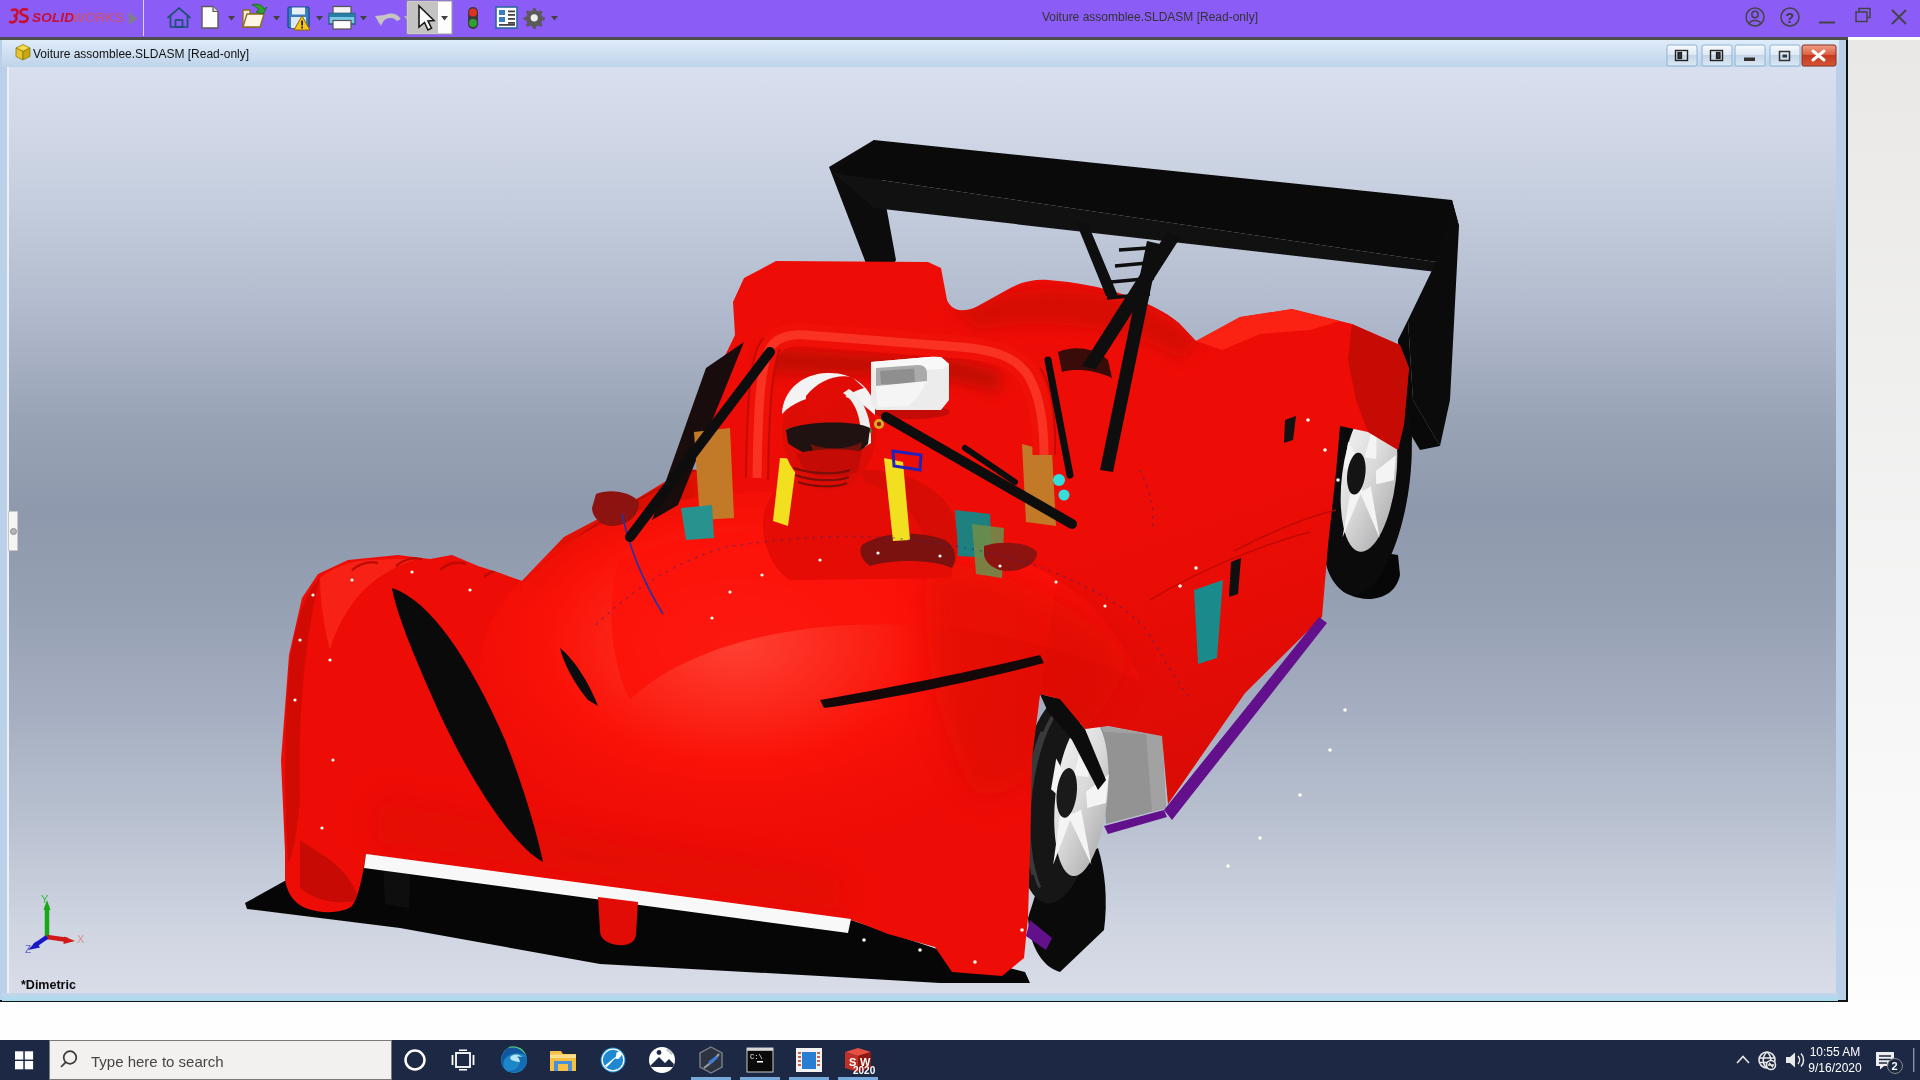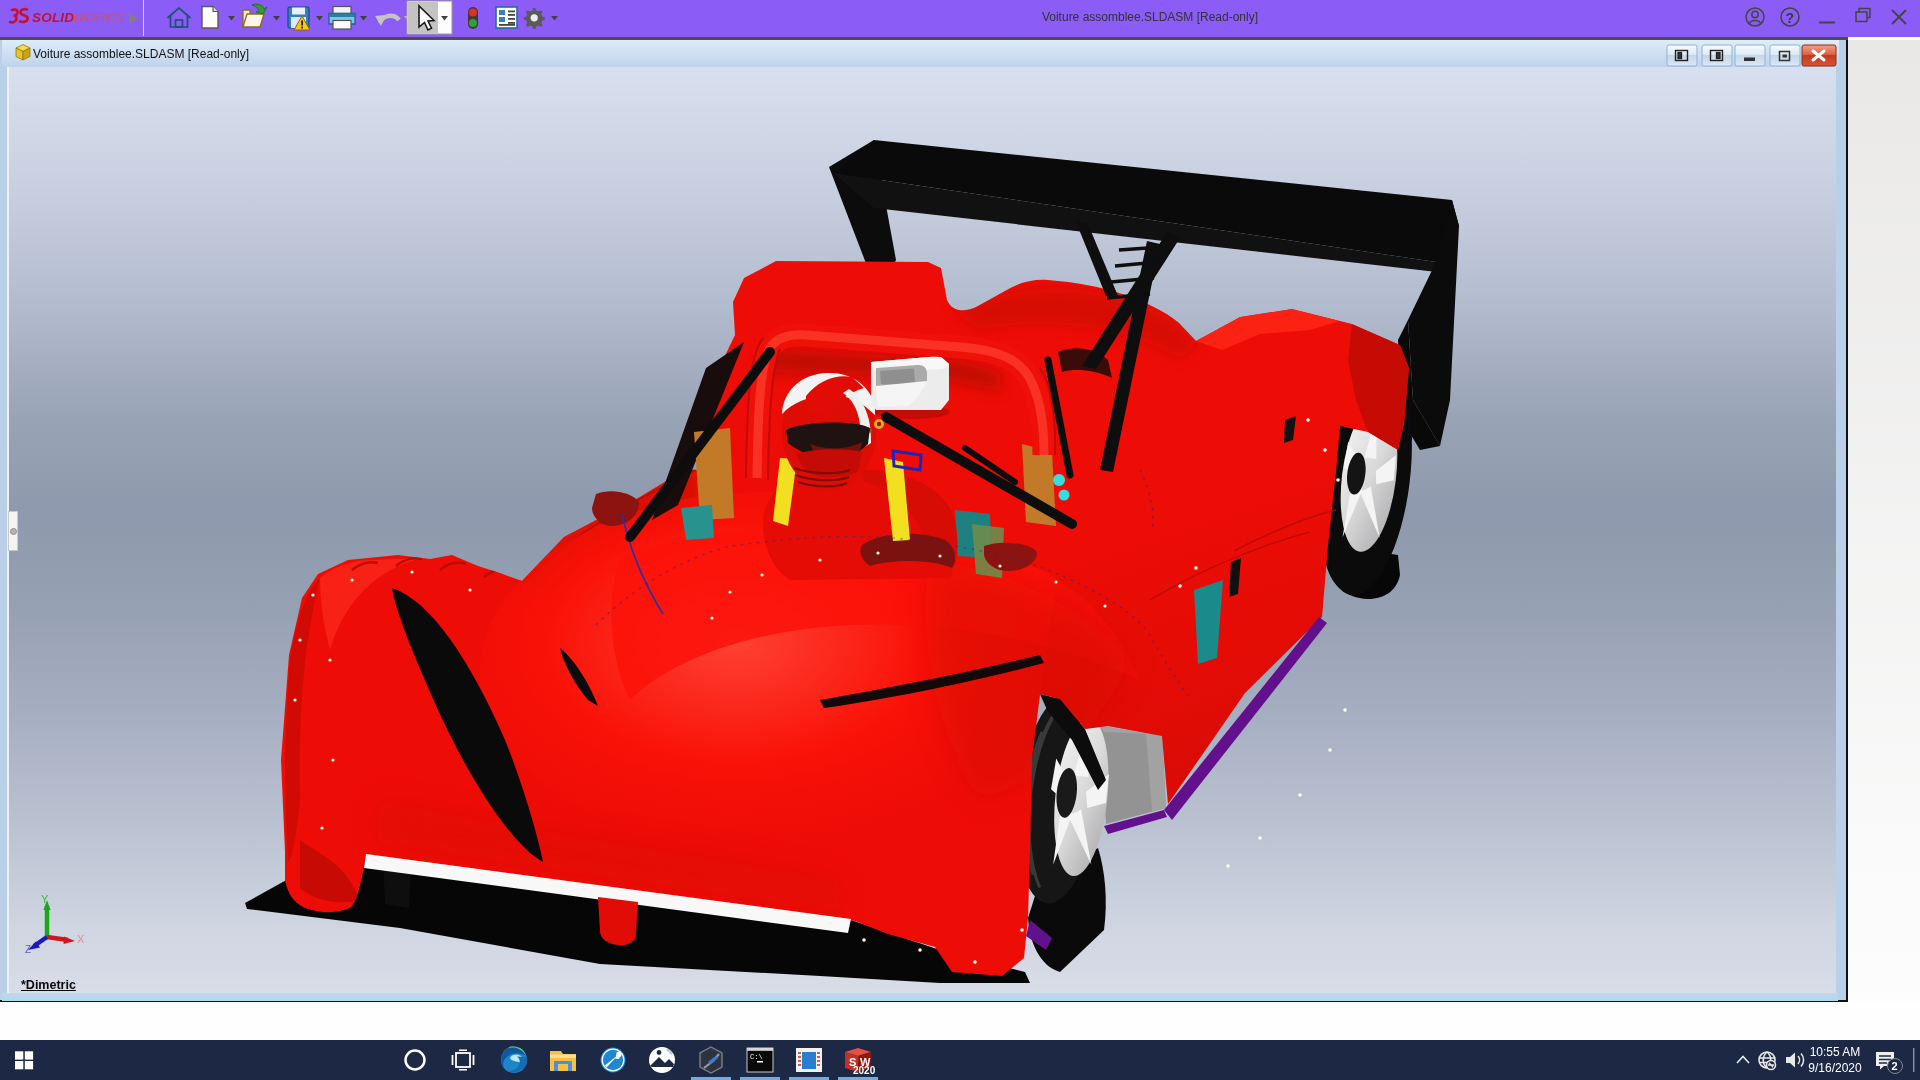--- a/index.html
+++ b/index.html
@@ -445,21 +445,21 @@
         <path d="M47 900 L43.5 910 L50.5 910 Z" fill="#18a818" stroke="none"></path>
         <line x1="47" y1="937" x2="68" y2="940" stroke="#d01818"></line>
         <path d="M75 941 L64 936.5 L63.5 944 Z" fill="#d01818" stroke="none"></path>
         <line x1="47" y1="937" x2="34" y2="946" stroke="#1818c8"></line>
         <path d="M28 950 L36 941.5 L40 947.5 Z" fill="#1818c8" stroke="none"></path>
       </g>
       <text x="41" y="903" font-size="11" fill="#40b840">Y</text>
       <text x="77" y="943" font-size="11" fill="#d89090">X</text>
       <text x="25" y="953" font-size="10" fill="#6060c0">Z</text>
     </svg>
-    <div id="dimetric" style="position:absolute;left:12px;top:911px;text-decoration:underline;">*Dimetric</div>
+    <div id="dimetric" style="position:absolute;left:12px;top:911px;">*Dimetric</div>
   </div>
 </div>
 <div style="position:absolute;left:2px;top:993px;width:1836px;height:8px;background:linear-gradient(#c6d5ea,#a6dcee)"></div>
 <div id="vpwhite"></div>
 <div id="splittab"></div>
 <div id="gutter"></div>
 <div id="statusstrip"></div>
 
 <div id="taskbar">
   <svg width="1920" height="40" style="position:absolute;left:0;top:0">
@@ -561,18 +561,25 @@
     <g>
       <path d="M1876 12 L1894 12 L1894 26 L1884 26 L1880 29.5 L1880 26 L1876 26 Z" fill="#eee"></path>
       <g stroke="#1c2844" stroke-width="1.4">
           <path d="M1879 16 L1891 16 M1879 19.5 L1891 19.5 M1879 23 L1887 23"></path>
         </g>
       <circle cx="1895" cy="26" r="7.5" fill="#1c2844" stroke="#888" stroke-width="1"></circle>
       <text x="1891.5" y="30" font-size="11" font-weight="bold" fill="#fff">2</text>
     </g>
     <rect x="1913" y="8" width="1.4" height="24" fill="#8a93a5"></rect>
   </svg>
+  <div id="searchbox">
+      <span>Type here to search</span>
+    <svg width="40" height="40" style="position:absolute;left:0;top:0">
+      <circle cx="20" cy="16.5" r="6.3" fill="none" stroke="#3a3a3a" stroke-width="1.7"></circle>
+      <line x1="15.6" y1="21.3" x2="11" y2="26" stroke="#3a3a3a" stroke-width="1.7"></line>
+    </svg>
+  </div>
   <div class="uline" style="left:691px"></div>
   <div class="uline" style="left:740px"></div>
   <div class="uline" style="left:789px"></div>
   <div class="uline" style="left:838px"></div>
   <div id="traytime">10:55 AM<br>9/16/2020</div>
 </div>
 
 </body></html>

